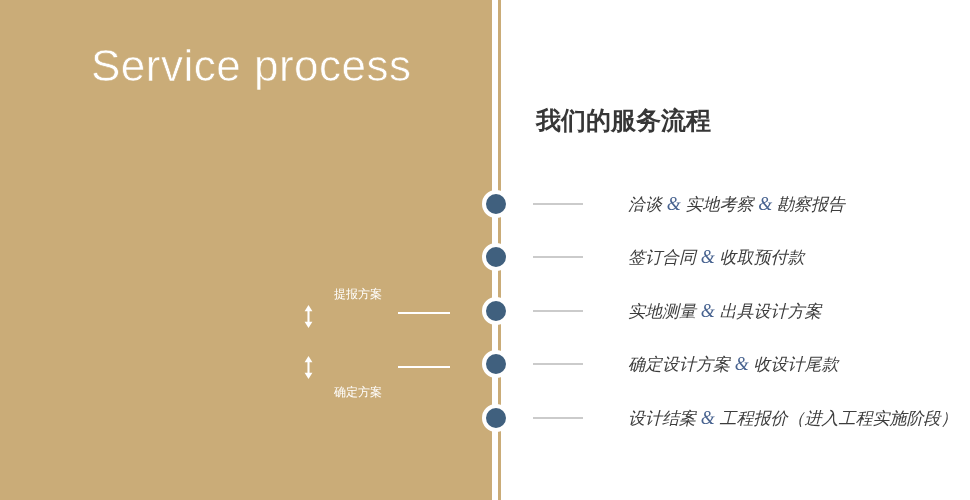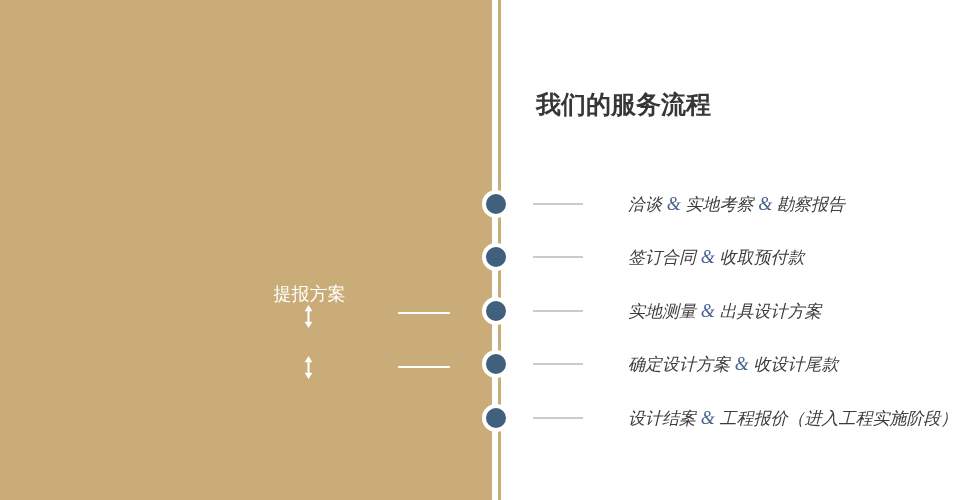--- a/index.html
+++ b/index.html
@@ -35,22 +35,22 @@
     color: #ffffff;
     -webkit-text-stroke: 0.6px #caac78;
     white-space: nowrap;
   }
 
   
   .flow-step {
     position: absolute;
     left: 237px;
     width: 145px;
-    text-align: center;
-    font-size: 18px;
+    text-align: right;
+    font-size: 12px;
     line-height: 18px;
     color: #ffffff;
     white-space: nowrap;
   }
   .flow-step.s0 { top: 285px; }
   .flow-step.s1 { top: 333px; }
   .flow-step.s2 { top: 383px; }
   .flow-arrow {
     position: absolute;
     left: 303px;
@@ -82,21 +82,21 @@
     left: 481.5px;
     width: 20px; height: 20px;
     border-radius: 50%;
     background: #40607e;
     border: 4px solid #ffffff;
   }
 
   
   .heading-zh {
     position: absolute;
-    left: 536px; top: 88px;
+    left: 536px; top: 104px;
     margin: 0;
     font-size: 25px;
     font-weight: 700;
     line-height: 32px;
     color: #363636;
     white-space: nowrap;
   }
   .step-row {
     position: absolute;
     left: 533px;
@@ -123,32 +123,34 @@
     font-family: "Liberation Serif", serif;
     font-size: 18px;
   }
 </style>
 </head>
 <body>
 
 <div class="stage">
 
   <div class="gold-panel">
+    <h1 class="title-en">Service process</h1>
 
     <div class="flow-step s0">提报方案</div>
     <svg class="flow-arrow a0" viewBox="0 0 11 23">
       <line x1="5.5" y1="4.5" x2="5.5" y2="18.5" stroke="#ffffff" stroke-width="2.1"></line>
       <path d="M5.5 0 L1.6 6.3 L9.4 6.3 Z" fill="#ffffff"></path>
       <path d="M5.5 23 L1.6 16.7 L9.4 16.7 Z" fill="#ffffff"></path>
     </svg>
     <svg class="flow-arrow a1" viewBox="0 0 11 23">
       <line x1="5.5" y1="4.5" x2="5.5" y2="18.5" stroke="#ffffff" stroke-width="2.1"></line>
       <path d="M5.5 0 L1.6 6.3 L9.4 6.3 Z" fill="#ffffff"></path>
       <path d="M5.5 23 L1.6 16.7 L9.4 16.7 Z" fill="#ffffff"></path>
     </svg>
+    <div class="flow-step s2">确定方案</div>
 
     <div class="connector-line c0"></div>
     <div class="connector-line c1"></div>
   </div>
 
   <div class="divider-line"></div>
 
   <h2 class="heading-zh">我们的服务流程</h2>
 
   <div id="rows">

